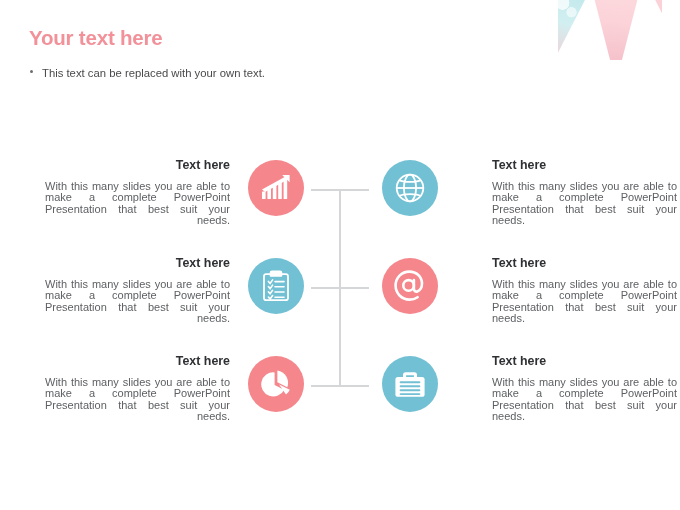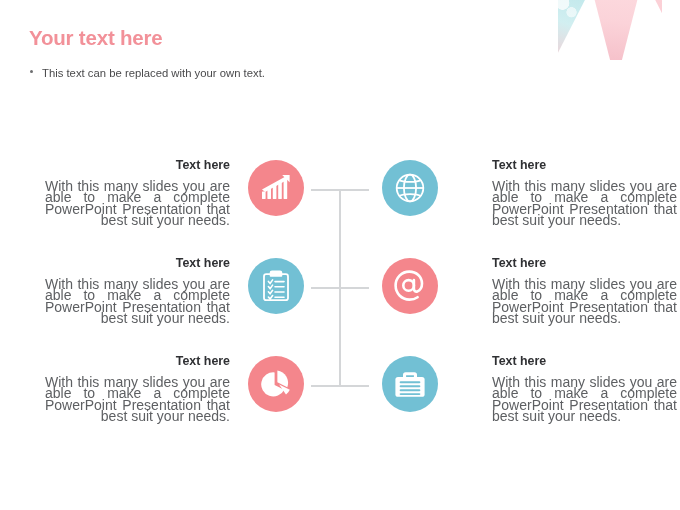--- a/index.html
+++ b/index.html
@@ -146,21 +146,21 @@
   .txt-right { margin-left: 54px; text-align: left; }
 
   .txt h3 {
     margin: 0 0 9px 0;
     font-size: 12.4px;
     font-weight: bold;
     color: #2f3033;
   }
   .txt p {
     margin: 0;
-    font-size: 14px;
+    font-size: 11px;
     line-height: 11.4px;
     color: #5d5f62;
     text-align: justify;
   }
   .txt-left p  { text-align: justify; text-align-last: right; }
   .txt-right p { text-align: justify; text-align-last: left; }
 
   .icon-slot {
     width: 56px;
     flex: none;

